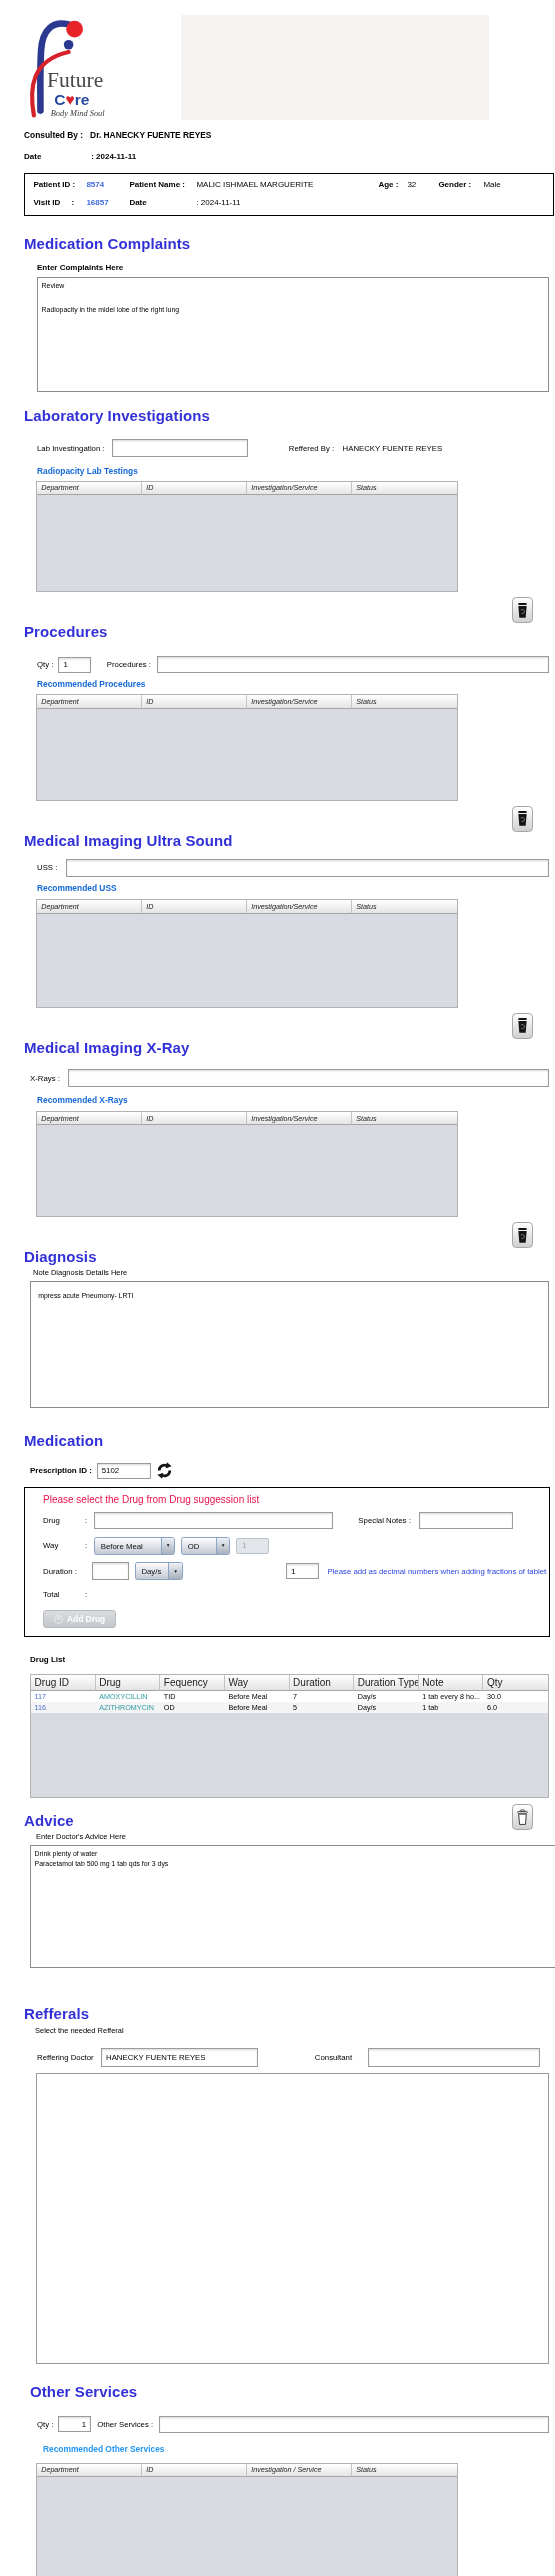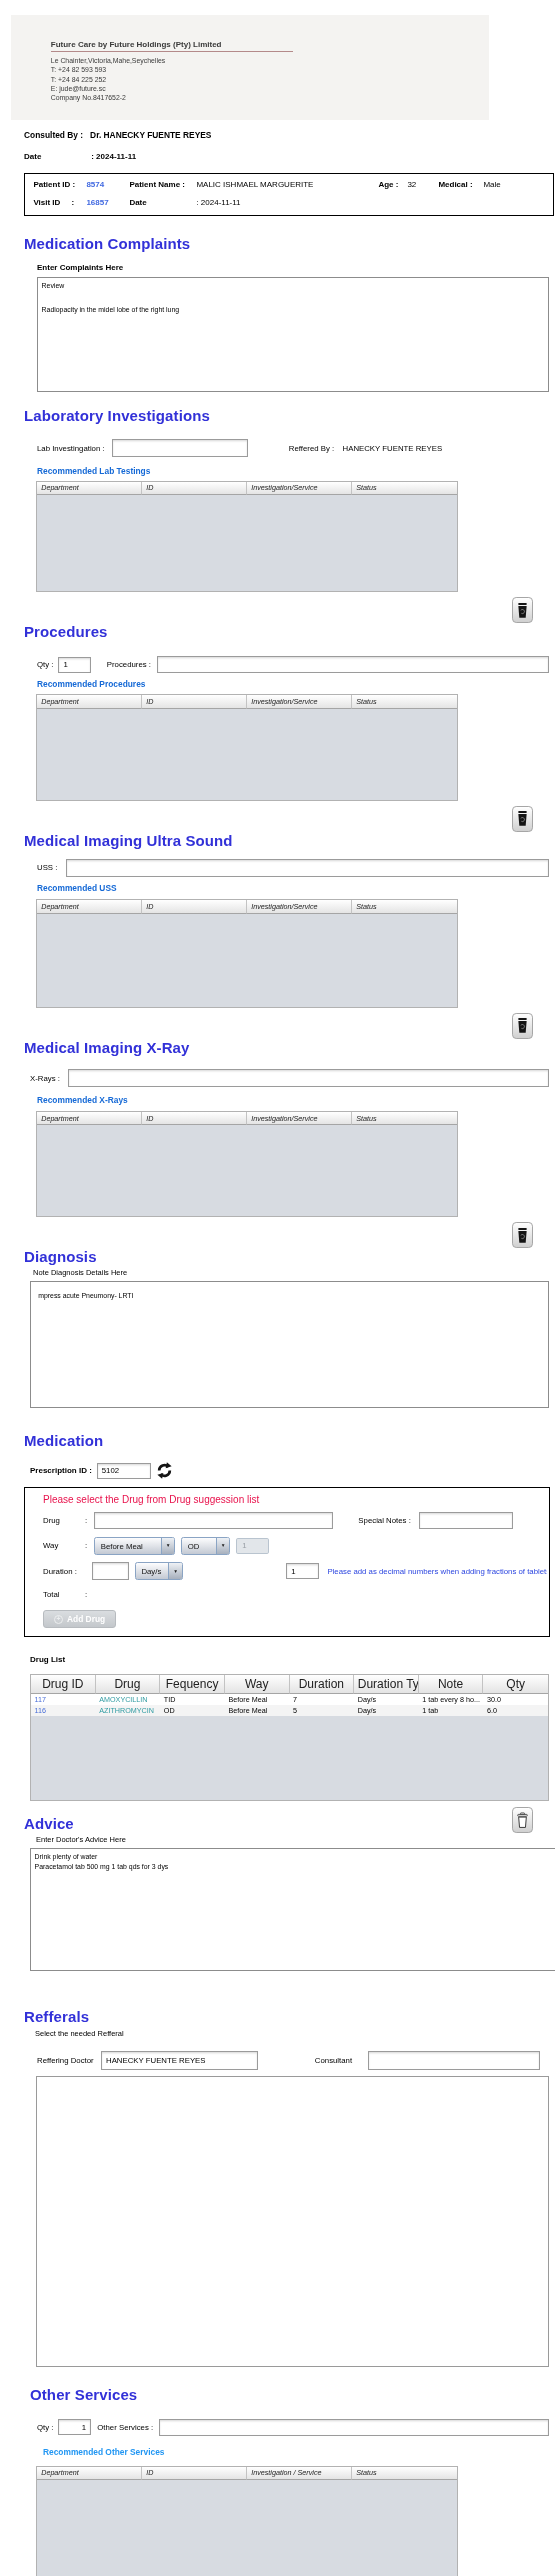--- a/index.html
+++ b/index.html
@@ -87,62 +87,65 @@
     color:#fff; font-weight:bold; font-size: 8.4px;
     display:flex; align-items:center; justify-content:center; gap: 4.2px; cursor: default;
   }
   .add-drug .plus {
     width: 9px; height: 9px; border: 1.2px solid #eceeef; border-radius: 50%;
     display:flex; align-items:center; justify-content:center; font-size: 6.6px; line-height: 1; color:#eceeef;
   }
   
   .drug-table { margin-left: 30px; width: 519px; border: 0.6px solid #b2b2b2; }
   .d-head { display:grid; grid-template-columns: 12.5% 12.5% 12.5% 12.5% 12.5% 12.5% 12.5% 12.5%; background: linear-gradient(#ffffff,#e2e2e2); }
-  .d-head .th { font-size: 12px; color:#222; padding: 1.8px 3.6px; border-right:0.6px solid #c3c3c3; border-bottom:0.6px solid #a5a5a5; white-space:nowrap; overflow:hidden;text-align:center; }
+  .d-head .th { font-size: 10px; color:#222; padding: 1.8px 3.6px; border-right:0.6px solid #c3c3c3; border-bottom:0.6px solid #a5a5a5; white-space:nowrap; overflow:hidden; }
   .d-row { display:grid; grid-template-columns: 12.5% 12.5% 12.5% 12.5% 12.5% 12.5% 12.5% 12.5%; background:#fff; }
   .d-row.alt { background:#f4f4f4; }
   .d-row .td { font-size: 7.2px; padding: 1.2px 3.6px; white-space: nowrap; overflow: hidden; }
   .c-id { color:#4a6fd8; }
   .c-drug { color:#2f9ba2; }
   .d-fill { background:#d7dbe1; height: 84px; }
   .ref-box { margin-left: 36px; width: 513px; height: 291px; border: 0.6px solid #9a9a9a; background: #fff; }
   .advice-head-row { display:flex; justify-content:space-between; align-items:flex-start; margin: 6px 23px 0 0; }
 </style>
 </head>
 <body>
 
 <div class="header-card">
-  <div class="hc-left">
-    <div class="hc-company">Future Care by Future Holdings (Pty) Limited</div>
-    <div class="hc-line hc-addr">Le Chainter,Victoria,Mahe,Seychelles</div>
-    <div class="hc-line">T: +24  82 593 593</div>
-    <div class="hc-line">T: +24  84 225 252</div>
-    <div class="hc-line">E: jude@future.sc</div>
-    <div class="hc-line">Company No.8417652-2</div>
+  <div class="hc-logo">
+    <svg width="126" height="103" viewBox="0 0 210 172" style="font-size:13px">
+      <path d="M96,14 C70,8 52,22 50,58 C48,90 49,120 49,158" stroke="#2b3990" stroke-width="11" fill="none" stroke-linecap="round"></path>
+      <circle cx="106" cy="22" r="14" fill="#e8232a"></circle>
+      <path d="M38,166 C30,120 34,74 96,60" stroke="#d6232b" stroke-width="7" fill="none" stroke-linecap="round"></path>
+      <circle cx="96" cy="48" r="8" fill="#2b3990"></circle>
+      <text x="60" y="118" font-size="36" fill="#48484a" font-family="Liberation Serif, serif">Future</text>
+      <text x="72" y="148" font-size="26" font-weight="bold" fill="#274b9f" font-family="Liberation Sans, sans-serif">C<tspan fill="#d6232b">♥</tspan>re</text>
+      <text x="66" y="167" font-size="14" font-style="italic" fill="#3a3a3a" font-family="Liberation Serif, serif">Body Mind Soul</text>
+    </svg>
   </div>
 </div>
 
 <div class="consulted">
   <span class="lbl">Consulted By  :</span>&nbsp;&nbsp;
   <span>Dr.  HANECKY FUENTE REYES</span>
 </div>
 <div class="date-line">
   <span class="lbl">Date</span>
   <span>: 2024-11-11</span>
 </div>
 
 <div class="patient-box">
   <div class="p-row">
     <span class="lbl" style="width:53px">Patient ID :</span>
     <span class="id-blue" style="width:43px">8574</span>
     <span class="lbl" style="width:67px">Patient Name :</span>
     <span style="width:182px">MALIC ISHMAEL MARGUERITE</span>
     <span class="lbl" style="width:29px">Age :</span>
     <span style="width:31px">32</span>
-    <span class="lbl" style="width:45px">Medical :</span>
+    <span class="lbl" style="width:45px">Gender :</span>
     <span>Male</span>
   </div>
   <div class="p-row">
     <span class="lbl" style="width:53px;white-space:pre">Visit ID     :</span>
     <span class="id-blue" style="width:43px">16857</span>
     <span class="lbl" style="width:67px">Date</span>
     <span>: 2024-11-11</span>
   </div>
 </div>
 
@@ -152,21 +155,21 @@
 
 Radiopacity in the midel lobe of the right lung</textarea>
 
 <div class="section-title" style="margin-top:15.5px">Laboratory  Investigations</div>
 <div class="row" style="margin:14.3px 0 0 37px; height:20.3px;">
   <span class="field-label">Lab Investingation :</span>
   <input class="inp" style="width: 136px; margin-left: 7.2px;" value="">
   <span class="field-label" style="margin-left:41px">Reffered By :</span>
   <span class="field-label" style="margin-left:8.4px">HANECKY FUENTE REYES</span>
 </div>
-<div class="sub-link" style="margin-top:7.2px">Recommended Lab Testings</div>
+<div class="sub-link" style="margin-top:7.2px">Radiopacity Lab Testings</div>
 <div class="inv-table" style="margin-top:4.8px">
   <div class="t-head">
     <div class="th">Department</div>
     <div class="th">ID</div>
     <div class="th">Investigation/Service</div>
     <div class="th" style="border-right:none">Status</div>
   </div>
   <div class="t-body" style="height:96px"></div>
 </div>
 <div class="trash-row">

